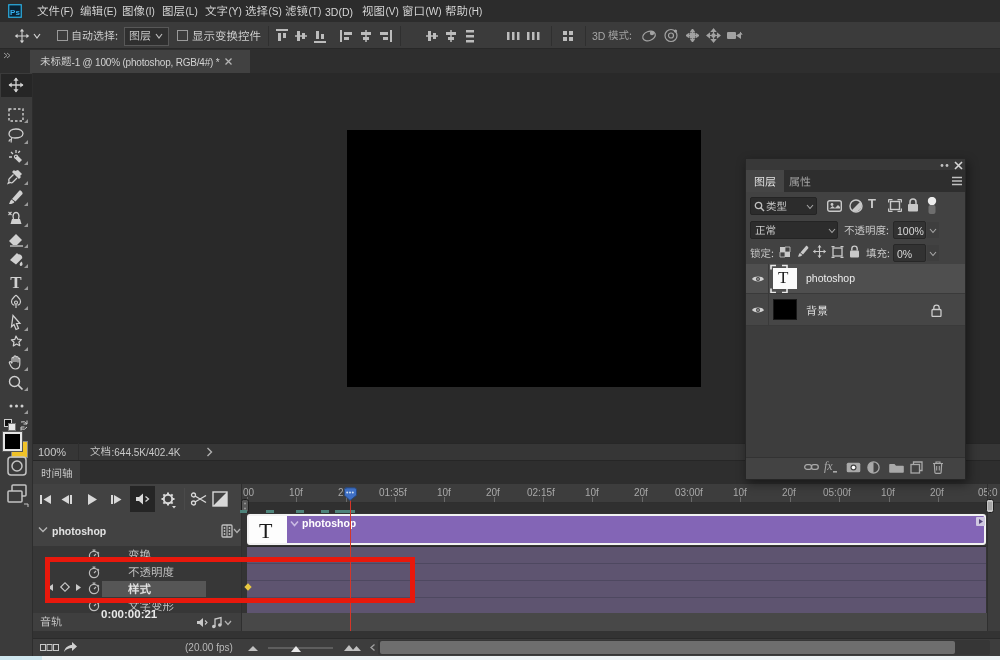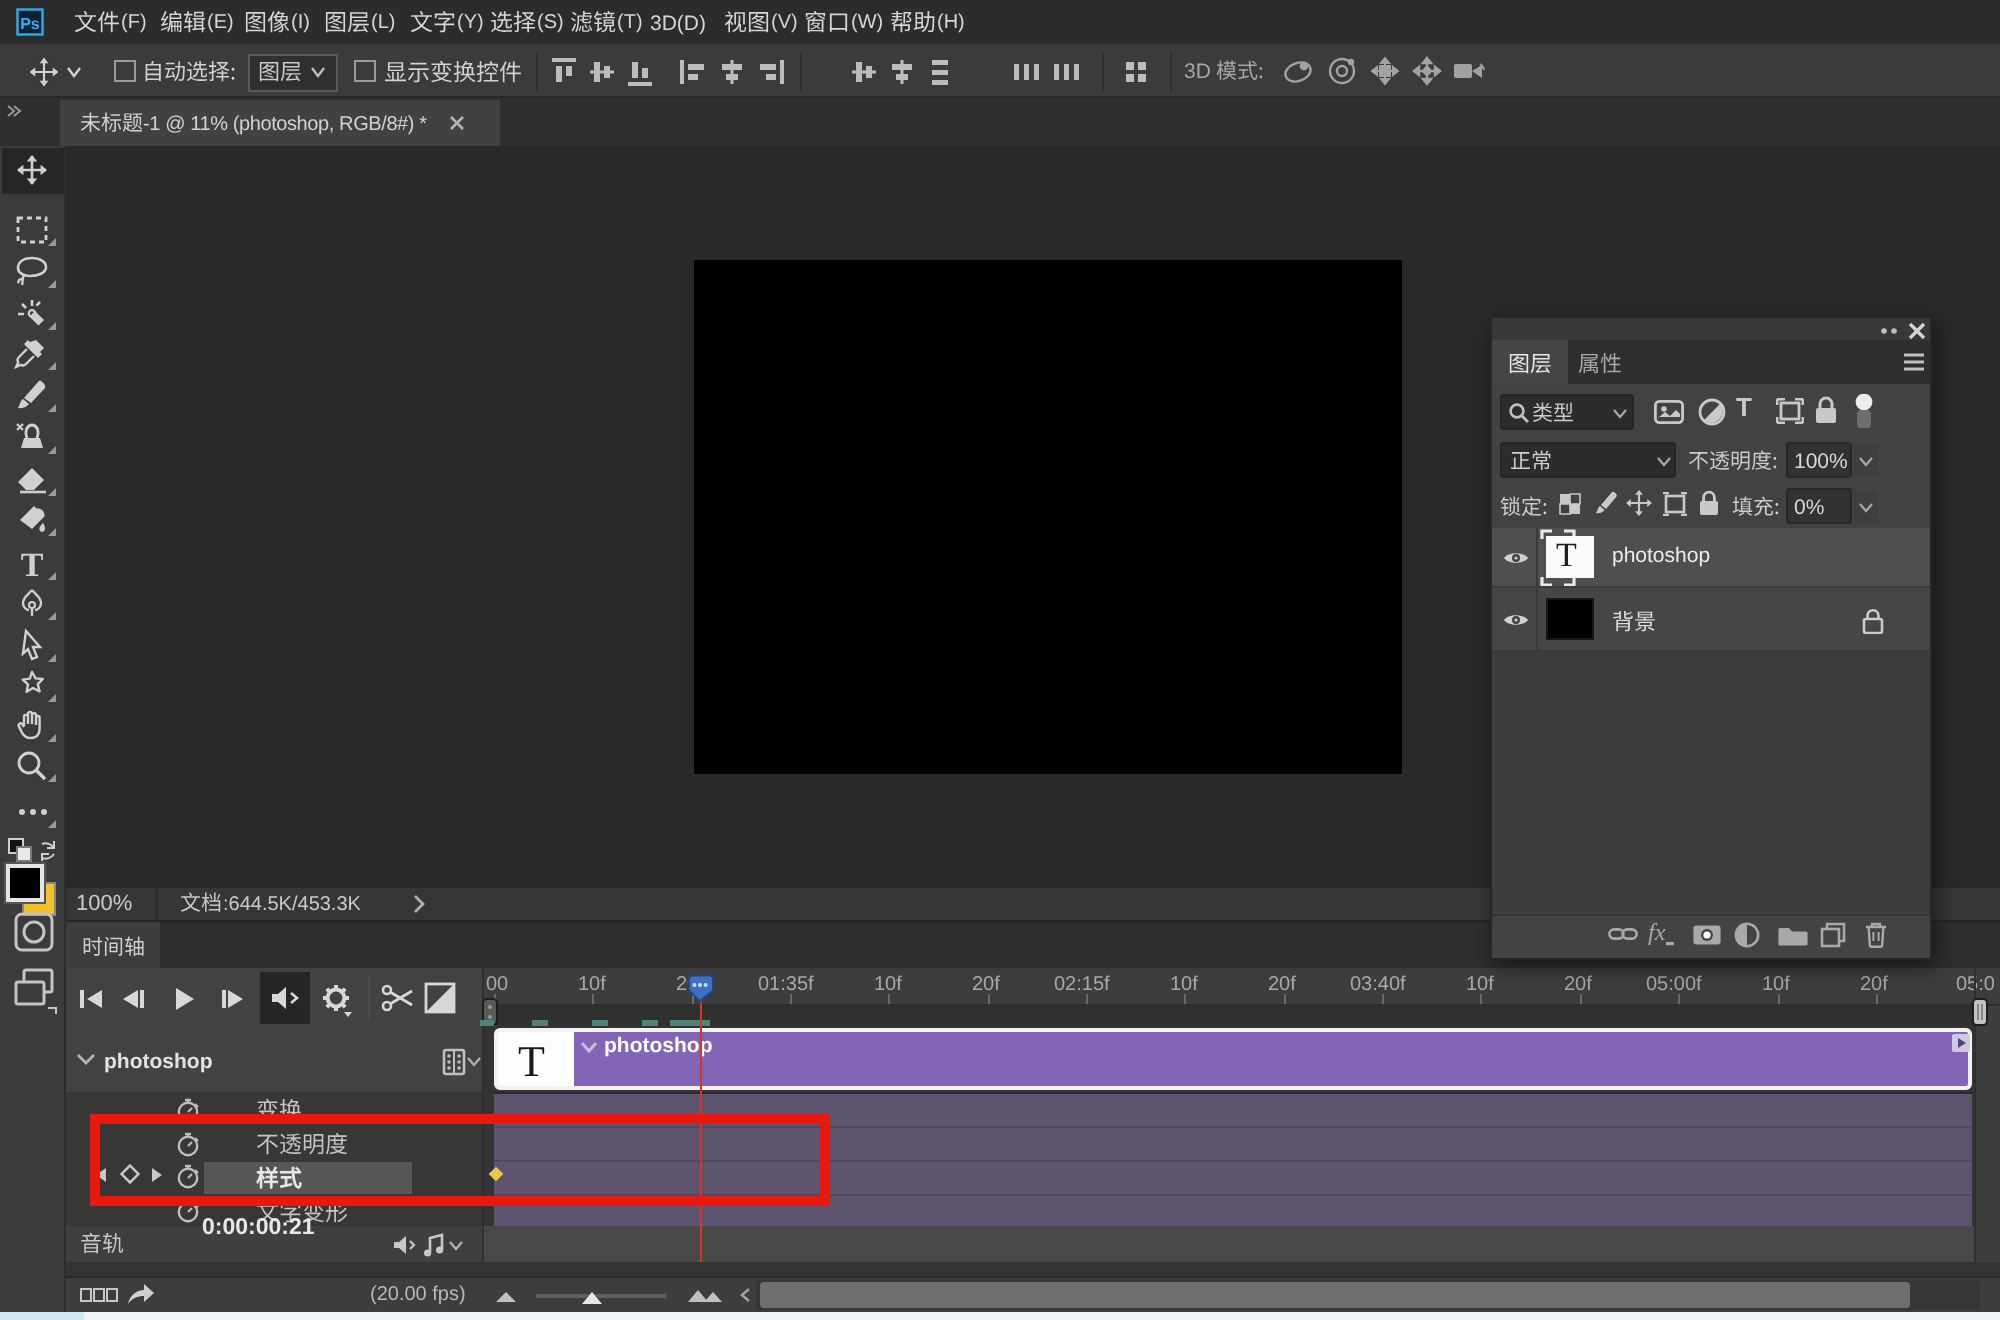--- a/index.html
+++ b/index.html
@@ -161,21 +161,21 @@
       <path d="M14 3 a4 4 0 0 1 2 3" stroke="#a2a2a2" fill="none"></path>
     </svg>
 <div style="position:absolute;left:0px;top:49px;width:1000px;height:24px;background:#2e2e2e;"></div>
 <svg style="position:absolute;left:3px;top:52px;" width="8" height="7" viewBox="0 0 8 7">
       <path d="M1 1 l3 2.5 l-3 2.5 M4 1 l3 2.5 l-3 2.5" stroke="#999" stroke-width="1" fill="none"></path>
     </svg>
 <div style="position:absolute;left:30px;top:50px;width:220px;height:23px;background:#414141;"></div>
 <svg style="position:absolute;left:40px;top:54.4px" width="33" height="14">
       <path transform="translate(0,11.1) scale(0.01050,-0.01050)" d="M459 839V676H133V602H459V429H62V355H416C326 226 174 101 34 39C51 24 76 -5 89 -24C221 44 362 163 459 296V-80H538V300C636 166 778 42 911 -25C924 -5 949 25 966 40C826 101 673 226 581 355H942V429H538V602H874V676H538V839Z M1466 764V693H1902V764ZM1779 325C1826 225 1873 95 1888 16L1957 41C1940 120 1892 247 1843 345ZM1491 342C1465 236 1420 129 1364 57C1381 49 1411 28 1425 18C1479 94 1529 211 1560 327ZM1422 525V454H1636V18C1636 5 1632 1 1617 0C1604 0 1557 -1 1505 1C1515 -22 1526 -54 1529 -76C1599 -76 1645 -74 1674 -62C1703 -49 1712 -26 1712 17V454H1956V525ZM1202 840V628H1049V558H1186C1153 434 1088 290 1024 215C1038 196 1058 165 1066 145C1116 209 1165 314 1202 422V-79H1277V444C1311 395 1351 333 1368 301L1412 360C1392 388 1306 498 1277 531V558H1408V628H1277V840Z M2176 615H2380V539H2176ZM2176 743H2380V668H2176ZM2108 798V484H2450V798ZM2695 530C2688 271 2668 143 2458 77C2471 65 2488 42 2494 27C2722 103 2751 248 2758 530ZM2730 186C2793 141 2870 75 2908 33L2954 79C2914 120 2835 183 2774 226ZM2124 302C2119 157 2100 37 2033 -41C2049 -49 2077 -68 2088 -78C2125 -30 2149 28 2164 98C2254 -35 2401 -58 2614 -58H2936C2940 -39 2952 -9 2963 6C2905 4 2660 4 2615 4C2495 5 2395 11 2317 43V186H2483V244H2317V351H2501V410H2049V351H2252V81C2222 105 2197 136 2178 176C2183 214 2186 255 2188 298ZM2540 636V215H2603V579H2841V219H2907V636H2719C2731 664 2744 699 2757 733H2955V794H2499V733H2681C2672 700 2661 664 2650 636Z" fill="#d2d2d2"></path>
     </svg>
-<div style="position:absolute;left:71.5px;top:56.5px;font:400 10px 'Liberation Sans',sans-serif;color:#d2d2d2;white-space:nowrap;letter-spacing:-0.2px;">-1 @ 11% (photoshop, RGB/8#) *</div>
+<div style="position:absolute;left:71.5px;top:56.5px;font:400 10px 'Liberation Sans',sans-serif;color:#d2d2d2;white-space:nowrap;letter-spacing:-0.2px;">-1 @ 100% (photoshop, RGB/4#) *</div>
 <svg style="position:absolute;left:224px;top:57px;" width="9" height="9" viewBox="0 0 9 9">
       <path d="M1.5 1.5 L7.5 7.5 M7.5 1.5 L1.5 7.5" stroke="#b5b5b5" stroke-width="1.3"></path>
     </svg>
 <div style="position:absolute;left:0px;top:73px;width:33px;height:584px;background:#3b3b3b;border-right:1px solid #2d2d2d;"></div>
 <div style="position:absolute;left:1px;top:74px;width:31px;height:23px;background:#262626;"></div>
 <svg style="position:absolute;left:8px;top:77px;" width="16" height="16" viewBox="0 0 16 16">
       <path d="M8 1 L8 15 M1 8 L15 8" stroke="#d0d0d0" stroke-width="1.3"></path>
       <path d="M8 0.5 l-2.6 3.2 h5.2z M8 15.5 l-2.6 -3.2 h5.2z M0.5 8 l3.2 -2.6 v5.2z M15.5 8 l-3.2 -2.6 v5.2z" fill="#d0d0d0"></path>
     </svg>
 <svg style="position:absolute;left:7px;top:106px;" width="18" height="18" viewBox="0 0 18 18">
@@ -300,21 +300,21 @@
       <path d="M17 20 h4 v3" stroke="#c4c4c4" stroke-width="1" fill="none"></path>
     </svg>
 <div style="position:absolute;left:33px;top:73px;width:967px;height:370px;background:#292929;"></div>
 <div style="position:absolute;left:347px;top:130px;width:354px;height:257px;background:#000;"></div>
 <div style="position:absolute;left:33px;top:443px;width:967px;height:17px;background:#363636;border-top:1px solid #272727;"></div>
 <div style="position:absolute;left:38px;top:446px;font:400 11px 'Liberation Sans',sans-serif;color:#c9c9c9;white-space:nowrap;">100%</div>
 <div style="position:absolute;left:78px;top:443px;width:1px;height:17px;background:#2e2e2e;"></div>
 <svg style="position:absolute;left:90px;top:444.4px" width="23" height="14">
       <path transform="translate(0,11.1) scale(0.01050,-0.01050)" d="M423 823C453 774 485 707 497 666L580 693C566 734 531 799 501 847ZM50 664V590H206C265 438 344 307 447 200C337 108 202 40 36 -7C51 -25 75 -60 83 -78C250 -24 389 48 502 146C615 46 751 -28 915 -73C928 -52 950 -20 967 -4C807 36 671 107 560 201C661 304 738 432 796 590H954V664ZM504 253C410 348 336 462 284 590H711C661 455 592 344 504 253Z M1851 776C1830 702 1788 597 1753 534L1813 515C1848 575 1891 673 1925 755ZM1397 751C1430 679 1469 582 1486 521L1551 547C1533 608 1493 701 1458 774ZM1193 840V626H1047V555H1181C1151 418 1088 260 1026 175C1038 158 1056 128 1065 108C1113 175 1159 287 1193 401V-79H1264V424C1295 374 1332 312 1347 279L1393 337C1375 365 1291 482 1264 516V555H1390V626H1264V840ZM1369 63V-9H1842V-71H1916V471H1694V837H1621V471H1392V398H1842V269H1404V201H1842V63Z" fill="#c9c9c9"></path>
     </svg>
-<div style="position:absolute;left:111.5px;top:447px;font:400 10px 'Liberation Sans',sans-serif;color:#c9c9c9;white-space:nowrap;">:644.5K/453.3K</div>
+<div style="position:absolute;left:111.5px;top:447px;font:400 10px 'Liberation Sans',sans-serif;color:#c9c9c9;white-space:nowrap;">:644.5K/402.4K</div>
 <svg style="position:absolute;left:206px;top:447px;" width="7" height="10" viewBox="0 0 7 10">
       <path d="M1.5 1 L5.5 5 L1.5 9" stroke="#b0b0b0" stroke-width="1.4" fill="none"></path>
     </svg>
 <div style="position:absolute;left:33px;top:460px;width:967px;height:24px;background:#2e2e2e;border-top:1px solid #262626;"></div>
 <div style="position:absolute;left:33px;top:461px;width:47px;height:23px;background:#3d3d3d;"></div>
 <svg style="position:absolute;left:41px;top:465.9px" width="33" height="14">
       <path transform="translate(0,11.1) scale(0.01050,-0.01050)" d="M474 452C527 375 595 269 627 208L693 246C659 307 590 409 536 485ZM324 402V174H153V402ZM324 469H153V688H324ZM81 756V25H153V106H394V756ZM764 835V640H440V566H764V33C764 13 756 6 736 6C714 4 640 4 562 7C573 -15 585 -49 590 -70C690 -70 754 -69 790 -56C826 -44 840 -22 840 33V566H962V640H840V835Z M1091 615V-80H1168V615ZM1106 791C1152 747 1204 684 1227 644L1289 684C1265 726 1211 785 1164 827ZM1379 295H1619V160H1379ZM1379 491H1619V358H1379ZM1311 554V98H1690V554ZM1352 784V713H1836V11C1836 -2 1832 -6 1819 -7C1806 -7 1765 -8 1723 -6C1733 -25 1743 -57 1747 -75C1808 -75 1851 -75 1878 -63C1904 -50 1913 -31 1913 11V784Z M2531 277H2663V44H2531ZM2531 344V559H2663V344ZM2860 277V44H2732V277ZM2860 344H2732V559H2860ZM2660 839V627H2463V-80H2531V-24H2860V-74H2930V627H2735V839ZM2084 332C2093 340 2123 346 2158 346H2255V203L2044 167L2060 94L2255 132V-75H2322V146L2427 167L2423 233L2322 215V346H2418V414H2322V569H2255V414H2151C2180 484 2209 567 2233 654H2417V724H2251C2259 758 2267 792 2273 825L2200 840C2195 802 2187 762 2179 724H2052V654H2162C2141 572 2119 504 2109 479C2092 435 2078 403 2061 398C2069 380 2081 346 2084 332Z" fill="#d0d0d0"></path>
     </svg>
 <div style="position:absolute;left:33px;top:484px;width:967px;height:147px;background:#3d3d3d;"></div>
 <div style="position:absolute;left:33px;top:484px;width:208px;height:62px;background:#424242;"></div>
@@ -361,21 +361,21 @@
 <div style="position:absolute;left:241px;top:484px;width:1px;height:147px;background:#2f2f2f;"></div>
 <div style="position:absolute;left:243px;top:486.5px;font:400 10px 'Liberation Sans',sans-serif;color:#a9a9a9;white-space:nowrap;">00</div>
 <div style="position:absolute;left:289px;top:486.5px;font:400 10px 'Liberation Sans',sans-serif;color:#a9a9a9;white-space:nowrap;">10f</div>
 <div style="position:absolute;left:338px;top:486.5px;font:400 10px 'Liberation Sans',sans-serif;color:#a9a9a9;white-space:nowrap;">20f</div>
 <div style="position:absolute;left:379px;top:486.5px;font:400 10px 'Liberation Sans',sans-serif;color:#a9a9a9;white-space:nowrap;">01:35f</div>
 <div style="position:absolute;left:437px;top:486.5px;font:400 10px 'Liberation Sans',sans-serif;color:#a9a9a9;white-space:nowrap;">10f</div>
 <div style="position:absolute;left:486px;top:486.5px;font:400 10px 'Liberation Sans',sans-serif;color:#a9a9a9;white-space:nowrap;">20f</div>
 <div style="position:absolute;left:527px;top:486.5px;font:400 10px 'Liberation Sans',sans-serif;color:#a9a9a9;white-space:nowrap;">02:15f</div>
 <div style="position:absolute;left:585px;top:486.5px;font:400 10px 'Liberation Sans',sans-serif;color:#a9a9a9;white-space:nowrap;">10f</div>
 <div style="position:absolute;left:634px;top:486.5px;font:400 10px 'Liberation Sans',sans-serif;color:#a9a9a9;white-space:nowrap;">20f</div>
-<div style="position:absolute;left:675px;top:486.5px;font:400 10px 'Liberation Sans',sans-serif;color:#a9a9a9;white-space:nowrap;">03:40f</div>
+<div style="position:absolute;left:675px;top:486.5px;font:400 10px 'Liberation Sans',sans-serif;color:#a9a9a9;white-space:nowrap;">03:00f</div>
 <div style="position:absolute;left:733px;top:486.5px;font:400 10px 'Liberation Sans',sans-serif;color:#a9a9a9;white-space:nowrap;">10f</div>
 <div style="position:absolute;left:782px;top:486.5px;font:400 10px 'Liberation Sans',sans-serif;color:#a9a9a9;white-space:nowrap;">20f</div>
 <div style="position:absolute;left:823px;top:486.5px;font:400 10px 'Liberation Sans',sans-serif;color:#a9a9a9;white-space:nowrap;">05:00f</div>
 <div style="position:absolute;left:881px;top:486.5px;font:400 10px 'Liberation Sans',sans-serif;color:#a9a9a9;white-space:nowrap;">10f</div>
 <div style="position:absolute;left:930px;top:486.5px;font:400 10px 'Liberation Sans',sans-serif;color:#a9a9a9;white-space:nowrap;">20f</div>
 <div style="position:absolute;left:978px;top:486.5px;font:400 10px 'Liberation Sans',sans-serif;color:#a9a9a9;white-space:nowrap;">05:0</div>
 <div style="position:absolute;left:247px;top:497px;width:1px;height:6px;background:#6a6a6a;"></div>
 <div style="position:absolute;left:296px;top:497px;width:1px;height:6px;background:#6a6a6a;"></div>
 <div style="position:absolute;left:346px;top:497px;width:1px;height:6px;background:#6a6a6a;"></div>
 <div style="position:absolute;left:395px;top:497px;width:1px;height:6px;background:#6a6a6a;"></div>

